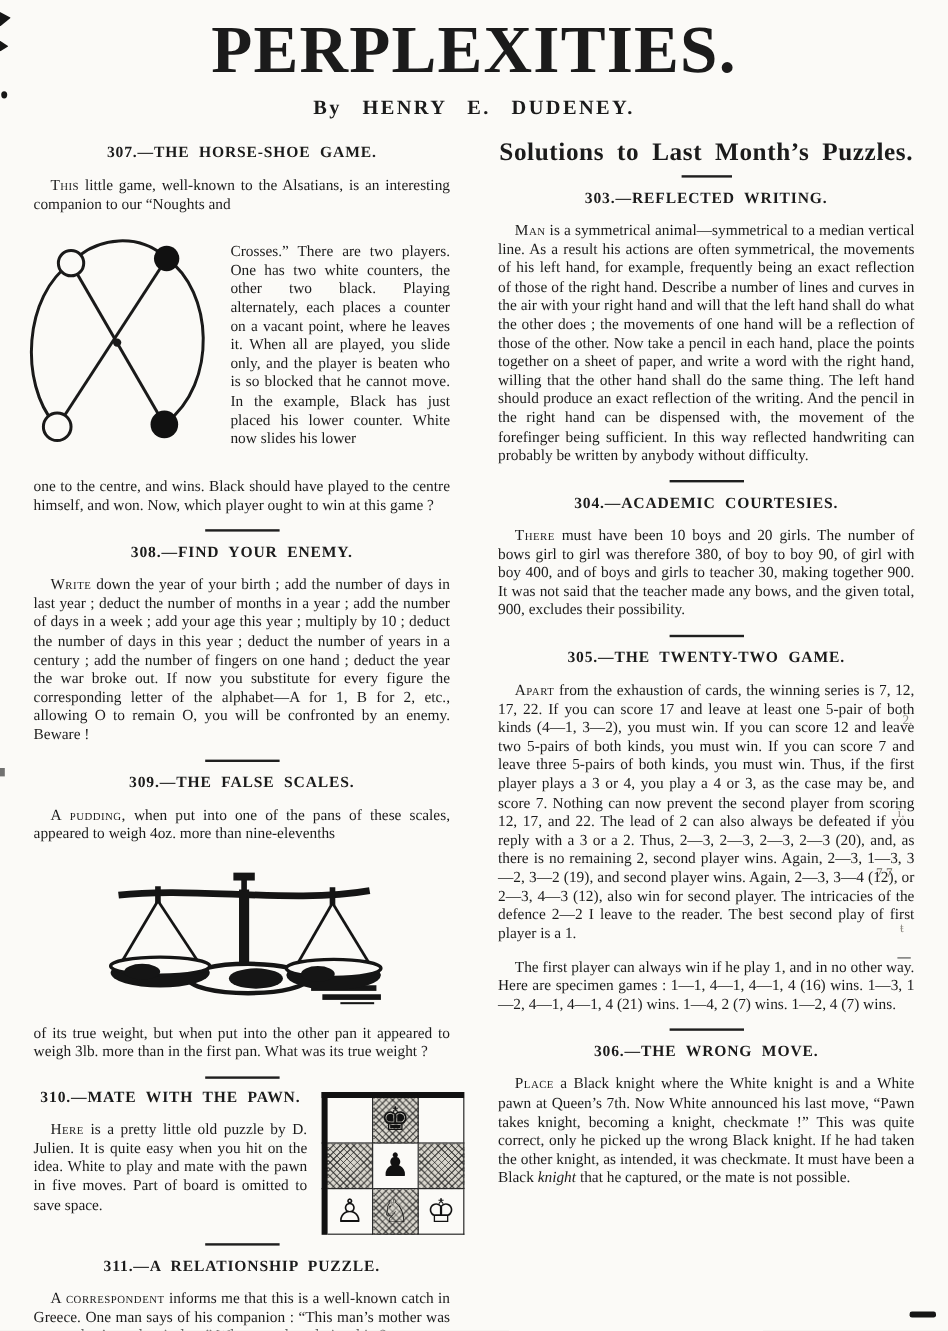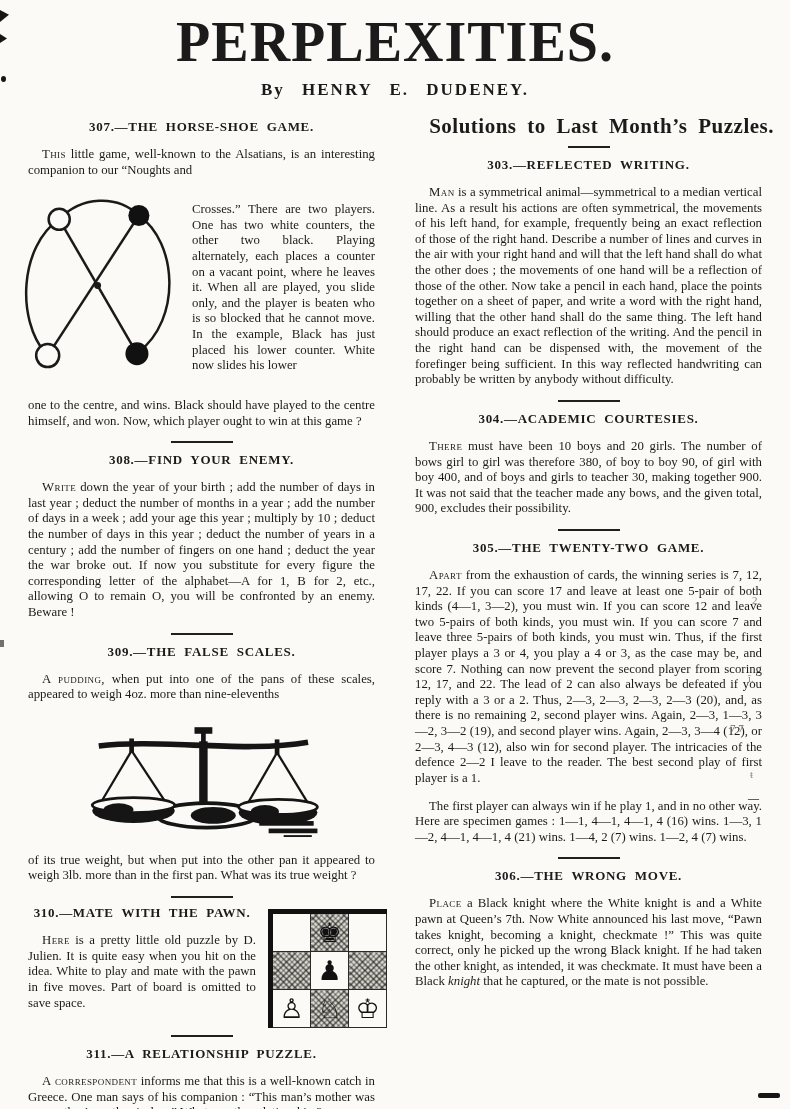--- a/index.html
+++ b/index.html
@@ -5,21 +5,21 @@
   html,body{margin:0;padding:0;}
   body{width:790px;height:1109px;overflow:hidden;background:#e9e7e2;}
   .page{position:relative;width:790px;height:1109px;background:#fbfaf7;color:#1b1b1b;
         font-family:"Liberation Serif", serif;overflow:hidden;}
   h1.title{margin:10px 0 0;text-align:center;font-size:56px;letter-spacing:1px;
            font-weight:bold;font-family:"Liberation Serif", serif;}
   .byline{text-align:center;font-size:17px;font-weight:bold;letter-spacing:2px;
           word-spacing:11px;margin:6px 0 10px;}
   .cols{display:flex;gap:16px;padding:0 16px;}
   .col{width:371px;}
-  h2.solutions{margin:4px 0 2px;text-align:right;font-size:21px;font-weight:bold;
+  h2.solutions{margin:4px 0 2px;text-align:center;font-size:21px;font-weight:bold;
                word-spacing:5px;letter-spacing:.5px;}
   h3.sec{margin:9px 0 3px;text-align:center;font-size:13px;font-weight:bold;
          letter-spacing:.7px;word-spacing:4px;}
   p{margin:12px;font-size:12.8px;line-height:1.22;text-align:justify;}
   p.ind{text-indent:14px;}
   .sc{font-variant:small-caps;letter-spacing:.4px;}
   .rule{width:62px;border:0;border-top:2.5px solid #1f1f1f;margin:7px auto 5px;}
   .rule.short{width:42px;}
   .row307{display:flex;align-items:flex-start;}
   .row307 svg{flex:0 0 auto;margin:2px 4px 0 0;}

